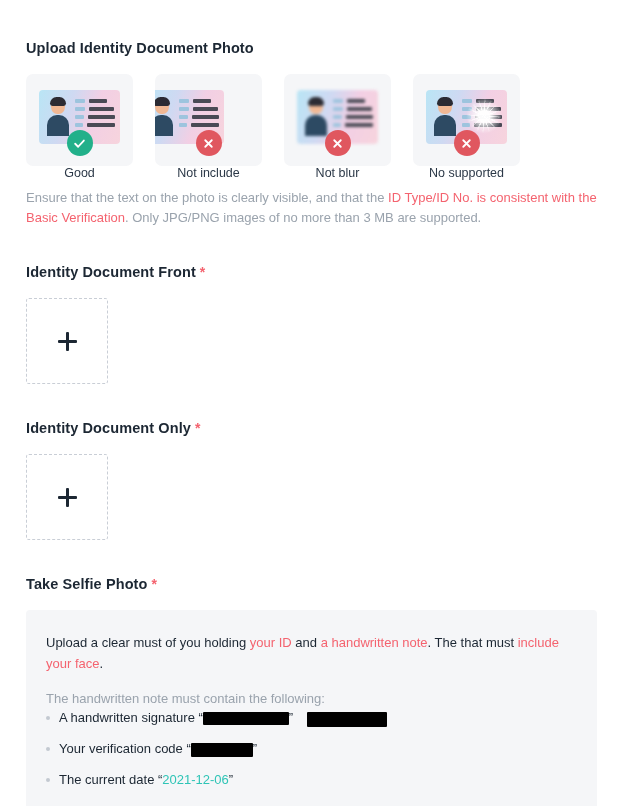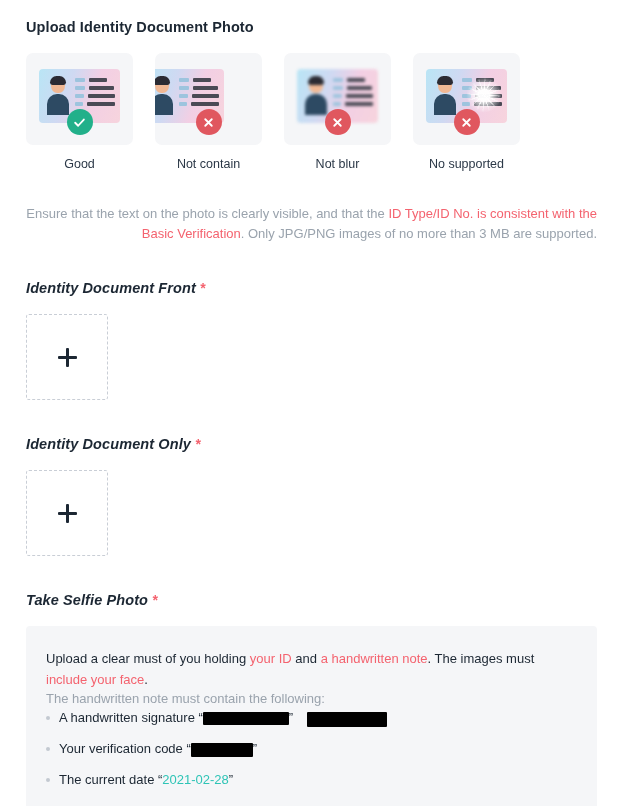--- a/index.html
+++ b/index.html
@@ -87,35 +87,34 @@
   .badge {
     position: absolute; left: 50%; transform: translateX(-50%);
     top: 56px; width: 26px; height: 26px; border-radius: 50%;
     display: flex; align-items: center; justify-content: center;
     color: #fff; font-size: 13px; font-weight: 700; line-height: 1;
   }
   .badge.ok { background: #22b08a; }
   .badge.bad { background: #e0575f; }
   .badge svg { width: 13px; height: 13px; }
   .caption {
-    margin-top: 12px; text-align: center;
+    margin-top: 0; text-align: center;
     font-size: 12.5px; color: #2b3847;
   }
 
   
   .helper {
-    margin-top: 33px;
+    margin-top: 8px;
     font-size: 13px; line-height: 20px; color: #9aa3ad;
     max-width: 575px;
-    text-align: right;
   }
   .hl-red { color: #f4636f; }
 
   
-  .label-row { margin-top: 36px; font-style: italic; }
+  .label-row { margin-top: 36px; }
   .dropbox {
     margin-top: 18px;
     width: 82px; height: 86px;
     border: 1px dashed #c9ced6;
     border-radius: 3px;
     display: flex; align-items: center; justify-content: center;
     background: #fff;
     cursor: pointer;
   }
   .plus { position: relative; width: 19px; height: 19px; }
@@ -131,21 +130,21 @@
     background: #f5f6f8;
     border-radius: 4px;
     padding: 22px 20px 20px 20px;
     width: 571px;
   }
   .panel-lead {
     font-size: 13px; line-height: 21px; color: #1c2733;
     max-width: 528px;
   }
   .panel-sub {
-    margin-top: 1px;
+    margin-top: 17px;
     font-size: 13px; color: #9aa3ad;
   }
   .bullets { margin-top: 3px; }
   .bullet {
     display: flex; align-items: flex-start; gap: 9px;
     font-size: 13px; color: #1c2733; margin-bottom: 13px;
     line-height: 18px;
   }
   .dot {
     width: 4px; height: 4px; border-radius: 50%;
@@ -159,21 +158,21 @@
   .redact.sig2 { width: 80px; height: 15px; margin-left: 14px; margin-top: 2px; }
   .redact.code { width: 62px; height: 14px; }
   .teal { color: #2ec4b6; }
   .quote { color: #1c2733; }
 </style>
 </head>
 <body>
 
 <div class="page">
 
-  <div class="section-title" style="padding-top:19px;">Upload Identity Document Photo</div>
+  <div class="section-title" style="padding-top:40px;">Upload Identity Document Photo</div>
 
   <div class="samples">
 
     <div class="sample">
       <div class="tile">
         <div class="idcard">
           <div class="avatar">
             <div class="av-head"></div>
               <div class="av-hair"></div>
               <div class="av-body"></div>
@@ -232,21 +231,21 @@
                 <div class="llong" style="width:36px"></div>
               </div>
           </div>
         </div>
         <div class="badge bad">
           <svg viewBox="0 0 24 24" fill="none" stroke="#fff" stroke-width="3.4" stroke-linecap="round">
               <path d="M6 6 L18 18 M18 6 L6 18"></path>
             </svg>
         </div>
       </div>
-      <div class="caption">Not contain</div>
+      <div class="caption">Not include</div>
     </div>
 
     <div class="sample">
       <div class="tile blur">
         <div class="idcard">
           <div class="avatar">
             <div class="av-head"></div>
               <div class="av-hair"></div>
               <div class="av-body"></div>
           </div>
@@ -334,21 +333,21 @@
   <div class="dropbox">
     <div class="plus"></div>
   </div>
 
   <div class="section-title label-row">
     <span>Take Selfie Photo</span><span class="req-star">*</span>
   </div>
 
   <div class="panel">
     <div class="panel-lead">
-      <span>Upload a clear must of you holding </span><span class="hl-red">your ID</span><span> and </span><span class="hl-red">a handwritten note</span><span>. The images must </span><span class="hl-red">include your face</span><span>.</span>
+      <span>Upload a clear must of you holding </span><span class="hl-red">your ID</span><span> and </span><span class="hl-red">a handwritten note</span><span>. The that must </span><span class="hl-red">include your face</span><span>.</span>
     </div>
 
     <div class="panel-sub">The handwritten note must contain the following:</div>
 
     <div class="bullets">
 
       <div class="bullet">
         <span class="dot"></span>
         <span>
           <span>A handwritten signature “</span><span class="redact sig"></span><span class="quote">”</span><span class="redact sig2"></span>
@@ -358,20 +357,20 @@
       <div class="bullet">
         <span class="dot"></span>
         <span>
           <span>Your verification code “</span><span class="redact code"></span><span class="quote">”</span>
         </span>
       </div>
 
       <div class="bullet">
         <span class="dot"></span>
         <span>
-          <span>The current date “</span><span class="teal">2021-02-28</span><span class="quote">”</span>
+          <span>The current date “</span><span class="teal">2021-12-06</span><span class="quote">”</span>
         </span>
       </div>
 
     </div>
   </div>
 
 </div>
 
 </body></html>

